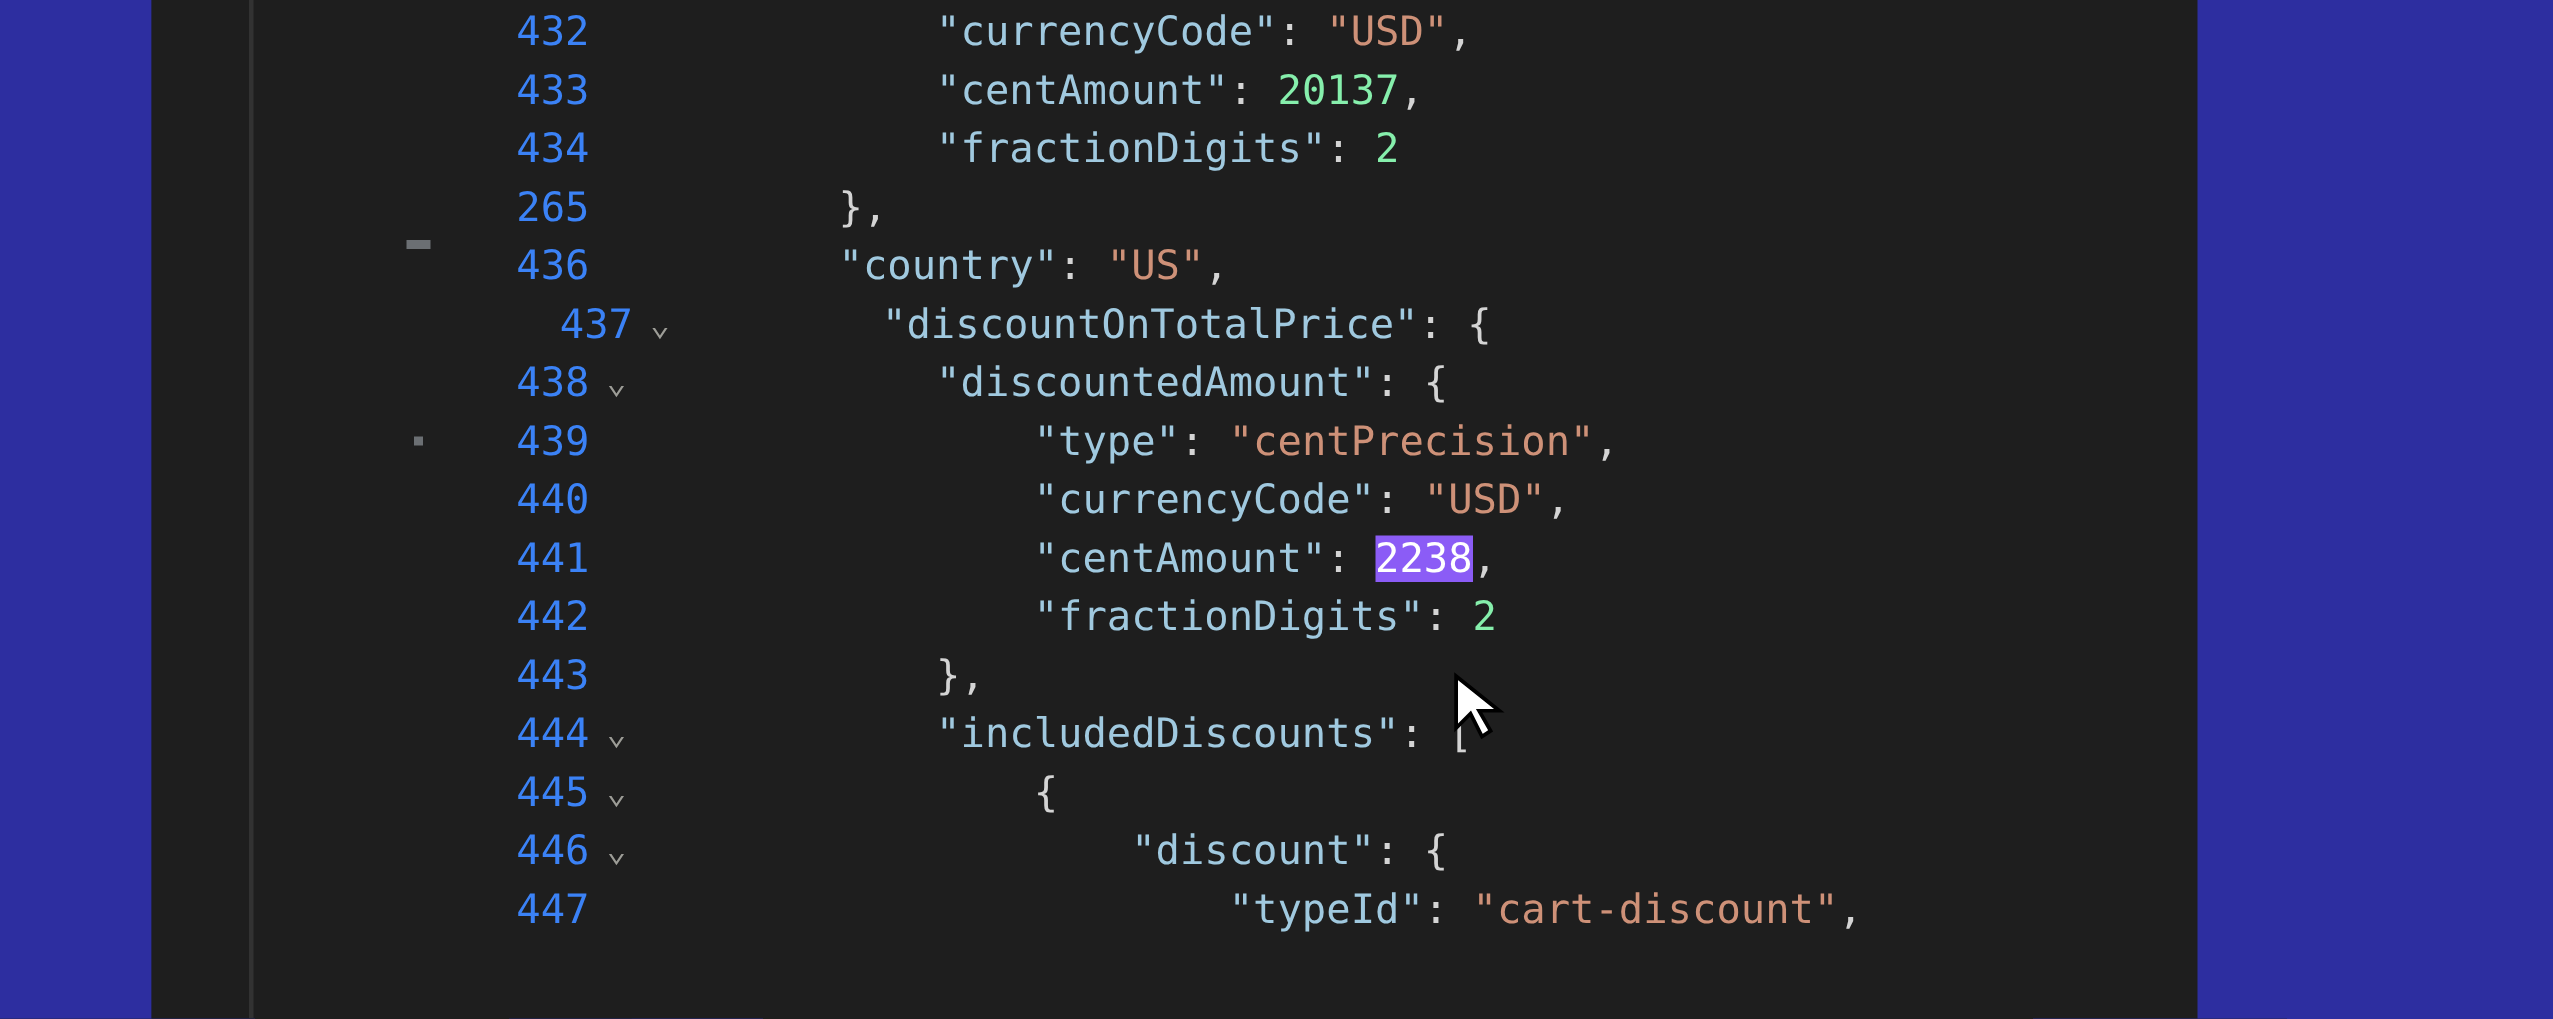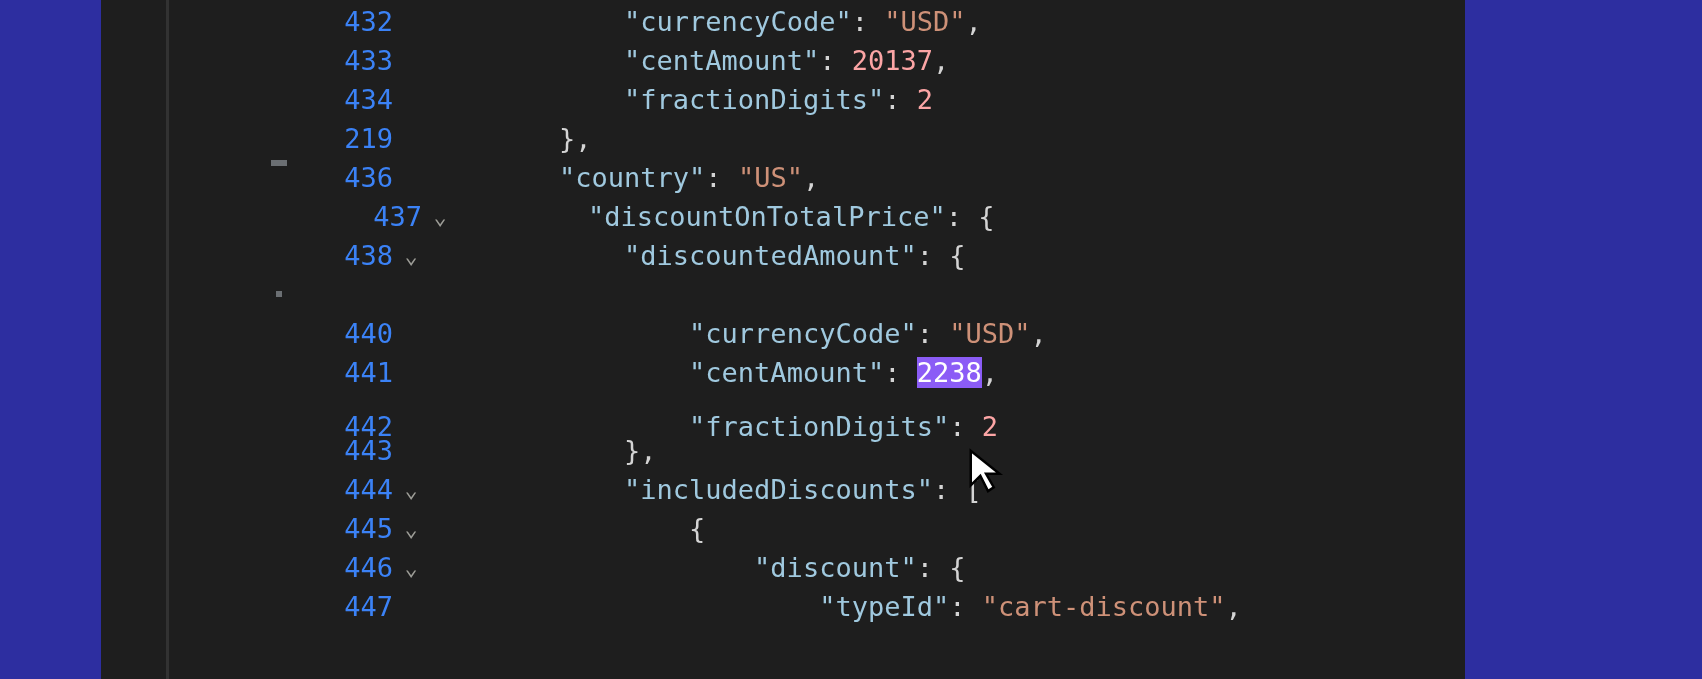--- a/index.html
+++ b/index.html
@@ -90,21 +90,21 @@
     cursor: pointer;
     user-select: none;
   }
   .code {
     position: absolute;
     left: 328px;
     color: #d4d4d4;
   }
   .tk-key    { color: #a0c9df; }
   .tk-str    { color: #ce9178; }
-  .tk-num    { color: #fca5a5; }
+  .tk-num    { color: #86efac; }
   .tk-punc   { color: #d4d4d4; }
   .sel { background: #8b5cf6; color: #ffffff; }
   .cursor-arrow {
     position: absolute;
     width: 46px;
     height: 46px;
     pointer-events: none;
   }
   .cursor-arrow svg { display:block; }
 </style>
@@ -114,27 +114,28 @@
 <div class="stage">
   <div class="gutter">
     <div class="gutter-left">
       <div class="track"></div>
     </div>
   </div>
   <div class="code-area" id="code-area">
       <div class="line" style="top: 2px;"><div class="ln">432</div><div class="code">            <span class="tk-key">"currencyCode"</span><span class="tk-punc">: </span><span class="tk-str">"USD"</span><span class="tk-punc">,</span></div></div>
       <div class="line" style="top: 41px;"><div class="ln">433</div><div class="code">            <span class="tk-key">"centAmount"</span><span class="tk-punc">: </span><span class="tk-num">20137</span><span class="tk-punc">,</span></div></div>
       <div class="line" style="top: 80px;"><div class="ln">434</div><div class="code">            <span class="tk-key">"fractionDigits"</span><span class="tk-punc">: </span><span class="tk-num">2</span></div></div>
-      <div class="line" style="top: 119px;"><div class="ln">219</div><div class="code">        <span class="tk-punc">},</span></div></div>
+      <div class="line" style="top: 119px;"><div class="ln">265</div><div class="code">        <span class="tk-punc">},</span></div></div>
       <div class="line" style="top: 158px;"><div class="ln">436</div><div class="code">        <span class="tk-key">"country"</span><span class="tk-punc">: </span><span class="tk-str">"US"</span><span class="tk-punc">,</span></div></div>
       <div class="line" style="top: 197px; margin-left: 29px;"><div class="ln">437</div><div class="fold">⌄</div><div class="code">        <span class="tk-key">"discountOnTotalPrice"</span><span class="tk-punc">: {</span></div></div>
       <div class="line" style="top: 236px; padding-left: 12px;"><div class="ln">438</div><div class="fold">⌄</div><div class="code">            <span class="tk-key">"discountedAmount"</span><span class="tk-punc">: {</span></div></div>
+      <div class="line" style="top: 275px;"><div class="ln">439</div><div class="code">                <span class="tk-key">"type"</span><span class="tk-punc">: </span><span class="tk-str">"centPrecision"</span><span class="tk-punc">,</span></div></div>
       <div class="line" style="top: 314px;"><div class="ln">440</div><div class="code">                <span class="tk-key">"currencyCode"</span><span class="tk-punc">: </span><span class="tk-str">"USD"</span><span class="tk-punc">,</span></div></div>
       <div class="line" style="top: 353px;"><div class="ln">441</div><div class="code">                <span class="tk-key">"centAmount"</span><span class="tk-punc">: </span><span class="tk-num sel">2238</span><span class="tk-punc">,</span></div></div>
-      <div class="line" style="top: 392px; margin-top: 15px;"><div class="ln">442</div><div class="code">                <span class="tk-key">"fractionDigits"</span><span class="tk-punc">: </span><span class="tk-num">2</span></div></div>
+      <div class="line" style="top: 392px;"><div class="ln">442</div><div class="code">                <span class="tk-key">"fractionDigits"</span><span class="tk-punc">: </span><span class="tk-num">2</span></div></div>
       <div class="line" style="top: 431px;"><div class="ln">443</div><div class="code">            <span class="tk-punc">},</span></div></div>
       <div class="line" style="top: 470px;"><div class="ln">444</div><div class="fold">⌄</div><div class="code">            <span class="tk-key">"includedDiscounts"</span><span class="tk-punc">: [</span></div></div>
       <div class="line" style="top: 509px;"><div class="ln">445</div><div class="fold">⌄</div><div class="code">                <span class="tk-punc">{</span></div></div>
       <div class="line" style="top: 548px;"><div class="ln">446</div><div class="fold">⌄</div><div class="code">                    <span class="tk-key">"discount"</span><span class="tk-punc">: {</span></div></div>
       <div class="line" style="top: 587px;"><div class="ln">447</div><div class="code">                        <span class="tk-key">"typeId"</span><span class="tk-punc">: </span><span class="tk-str">"cart-discount"</span><span class="tk-punc">,</span></div></div>
     </div>
   <div class="cursor-arrow" id="cursor-arrow" style="left: 864px; top: 447px;">
     <svg viewBox="0 0 24 24" width="46" height="46">
       <path d="M3 2 L3 20 L8 15 L12 23 L15 21 L11 14 L18 14 Z" fill="#ffffff" stroke="#000000" stroke-width="1.3"></path>
     </svg>

